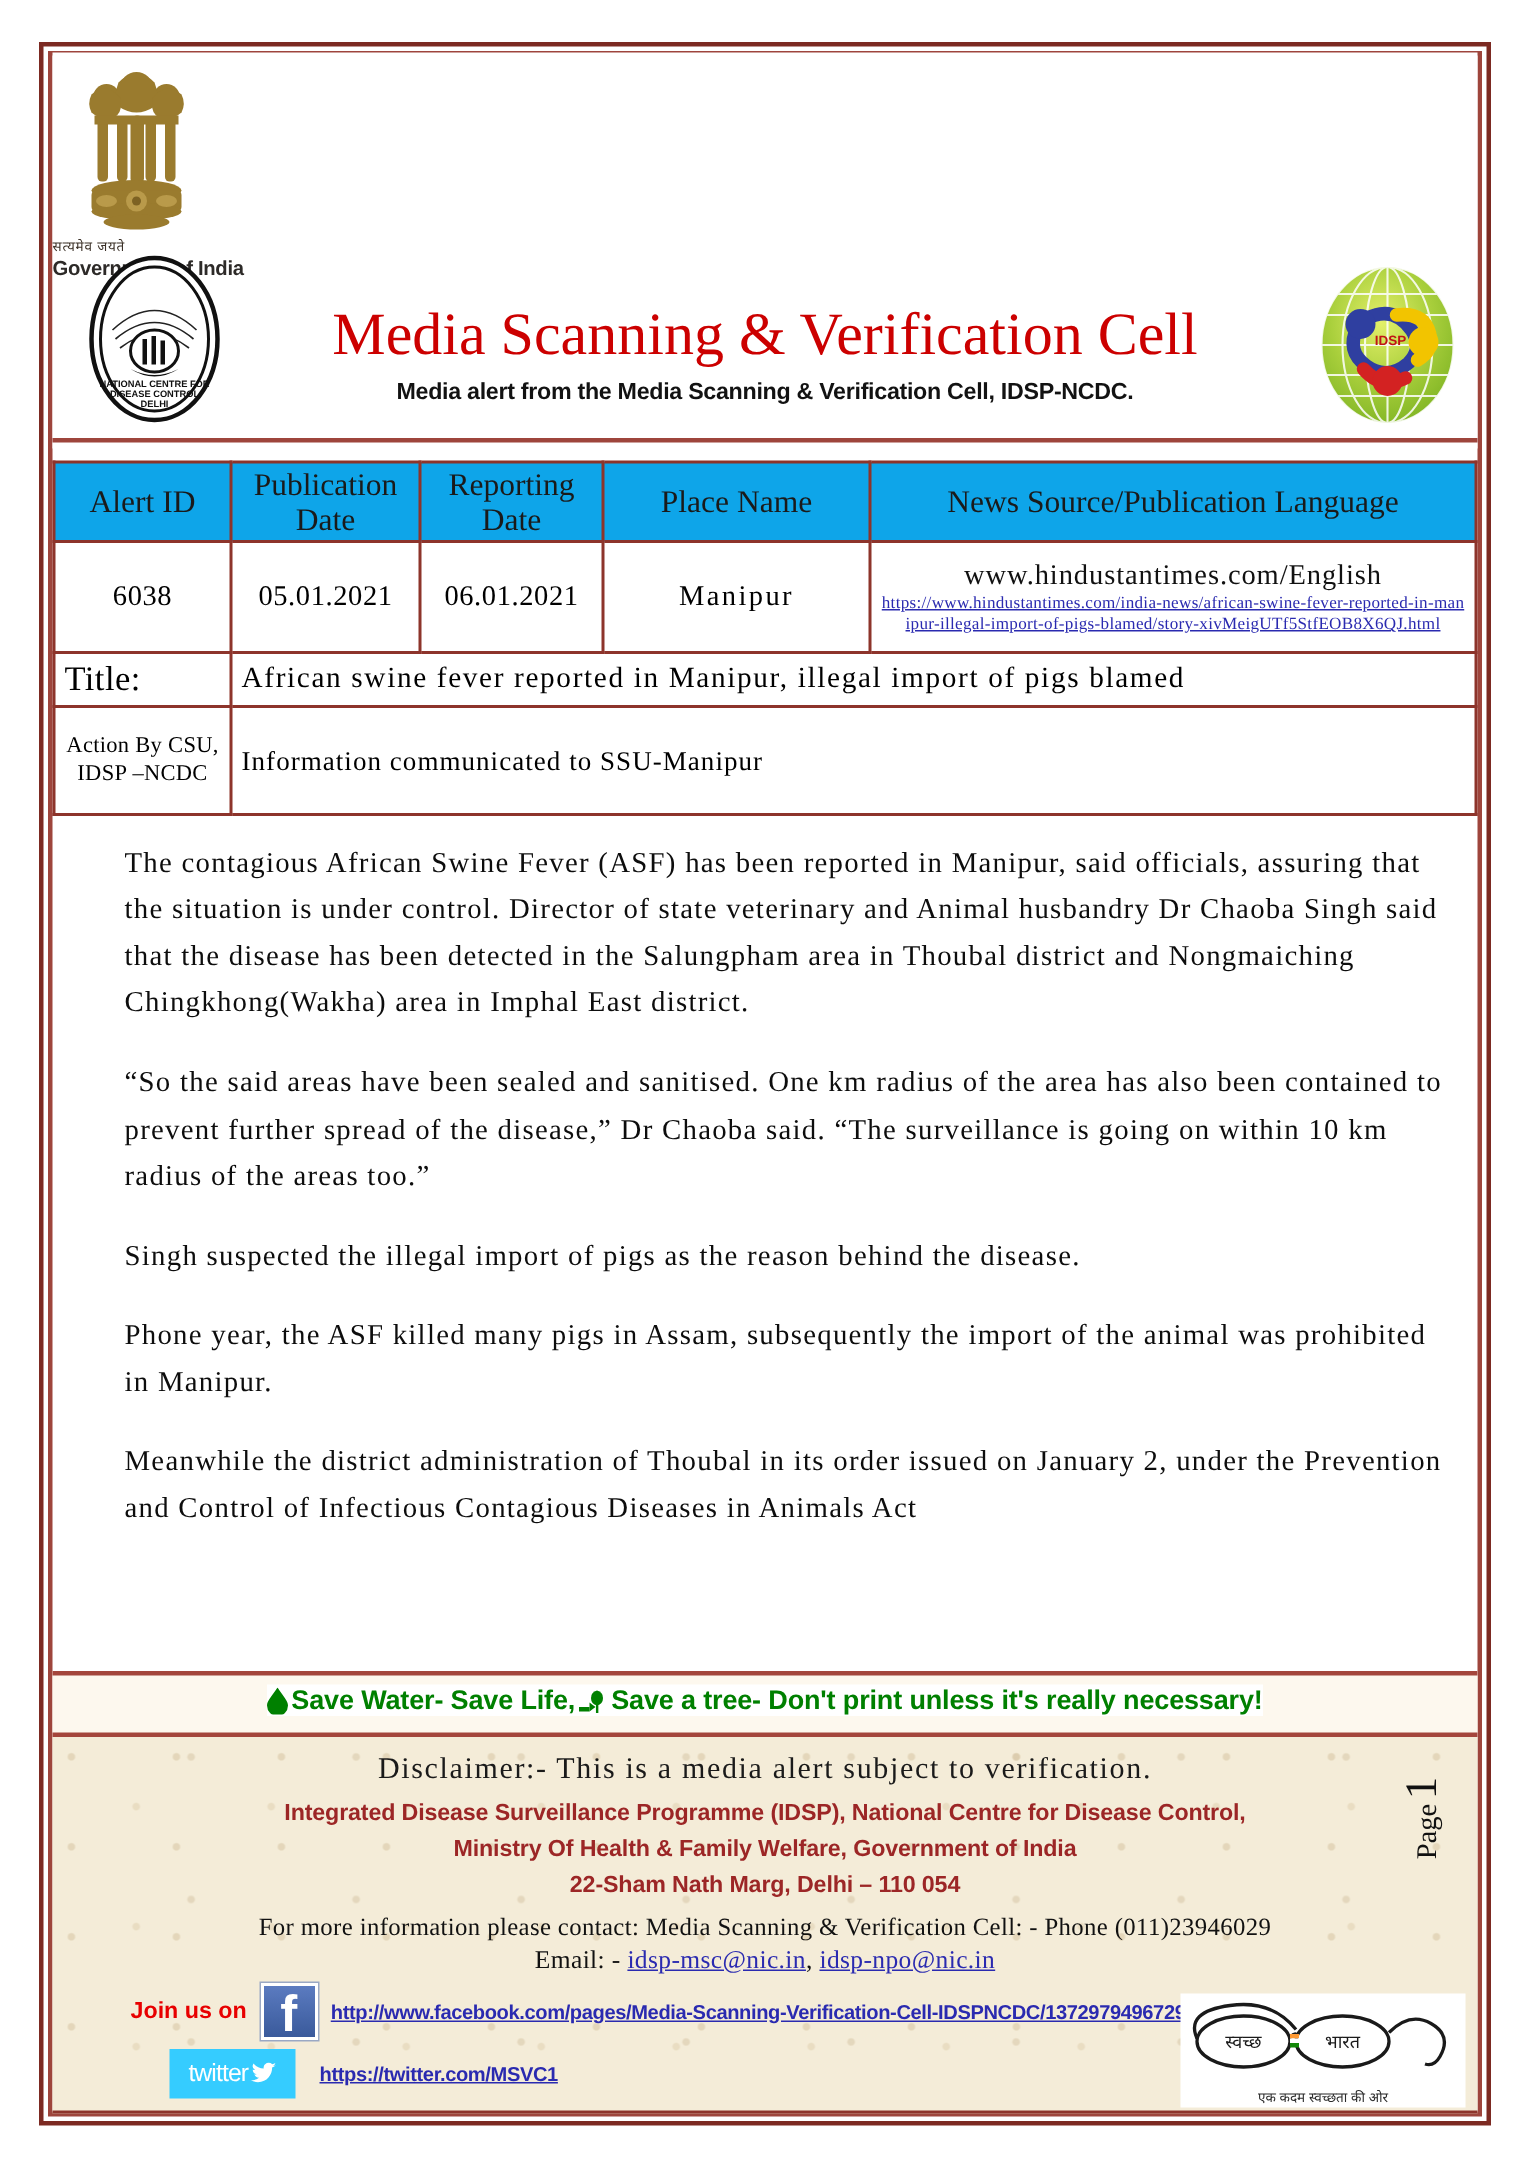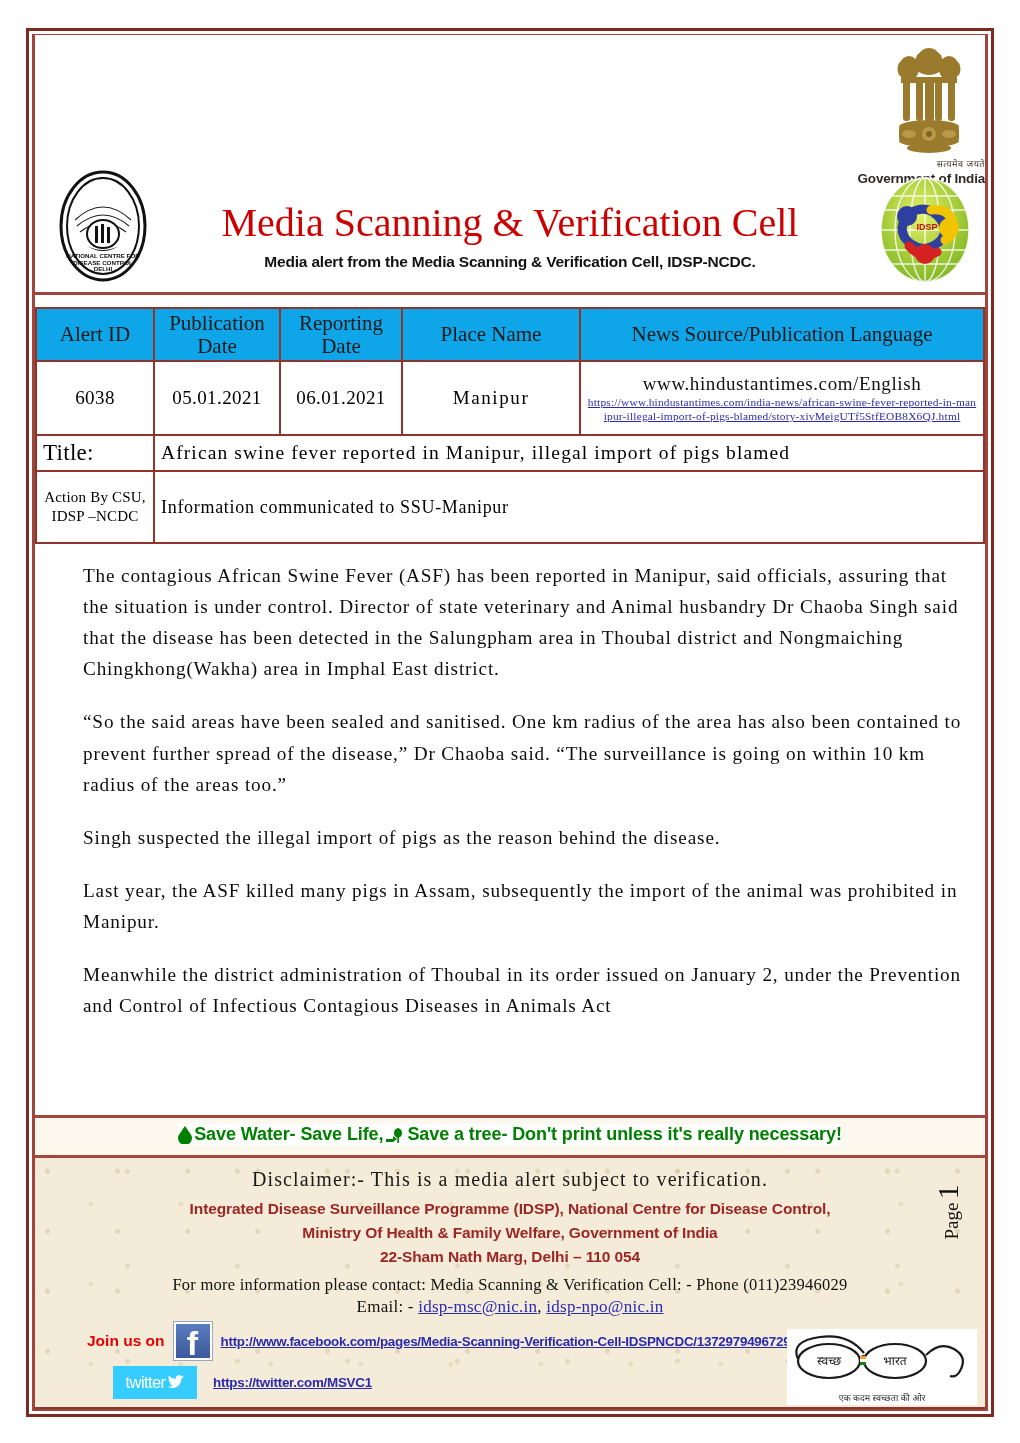--- a/index.html
+++ b/index.html
@@ -41,21 +41,21 @@
   
   .header {
     position: relative;
     background: #ffffff;
     padding-bottom: 4px;
     flex: 0 0 auto;
   }
   .emblem-block {
     display: flex;
     flex-direction: column;
-    align-items: flex-end;
+    align-items: flex-start;
     padding-top: 6px;
   }
   .emblem-svg { display:block; }
   .emblem-motto {
     font-family: "Liberation Sans", sans-serif;
     font-size: 9px;
     color: #3a3027;
     letter-spacing: .5px;
     margin-top: -2px;
   }
@@ -502,21 +502,21 @@
           <td class="label-action">Action By CSU, IDSP –NCDC</td>
           <td class="value-action" colspan="4">Information communicated to SSU-Manipur</td>
         </tr>
       </tbody>
     </table>
 
     <div class="body-wrap">
       <p>The contagious African Swine Fever (ASF) has been reported in Manipur, said officials, assuring that the situation is under control. Director of state veterinary and Animal husbandry Dr Chaoba Singh said that the disease has been detected in the Salungpham area in Thoubal district and Nongmaiching Chingkhong(Wakha) area in Imphal East district.</p>
       <p>“So the said areas have been sealed and sanitised. One km radius of the area has also been contained to prevent further spread of the disease,” Dr Chaoba said. “The surveillance is going on within 10 km radius of the areas too.”</p>
       <p>Singh suspected the illegal import of pigs as the reason behind the disease.</p>
-      <p>Last year, the ASF killed many pigs in Assam, subsequently the import of the animal was prohibited in Manipur.</p>
+      <p>Phone year, the ASF killed many pigs in Assam, subsequently the import of the animal was prohibited in Manipur.</p>
       <p>Meanwhile the district administration of Thoubal in its order issued on January 2, under the Prevention and Control of Infectious Contagious Diseases in Animals Act</p>
     </div>
 
     <div class="footer">
 
       <div class="green-bar">
         <span class="green-text">
           <svg class="drop-icon" width="14" height="18" viewBox="0 0 14 18">
             <path d="M7 0 C3 6 0 9 0 12 a7 7 0 0 0 14 0 C14 9 11 6 7 0z" fill="#008000"></path>
           </svg>

